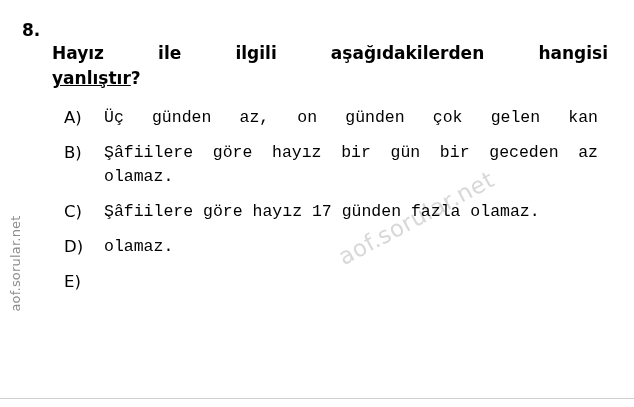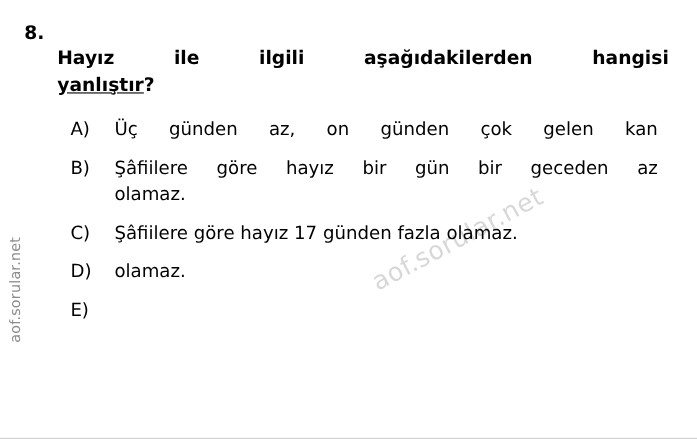--- a/index.html
+++ b/index.html
@@ -106,20 +106,21 @@
   .opt-letter {
     font-size: 16.5px;
     width: 40px;
     flex: none;
     line-height: 1.45;
   }
   .opt-text {
     font-size: 16.5px;
     line-height: 1.45;
     width: 494px;
+    font-family: Liberation Mono, monospace;
   }
   .opt-text .just {
     display: block;
     text-align: justify;
     text-align-last: justify;
   }
   .opt-text .last {
     display: block;
   }
 

